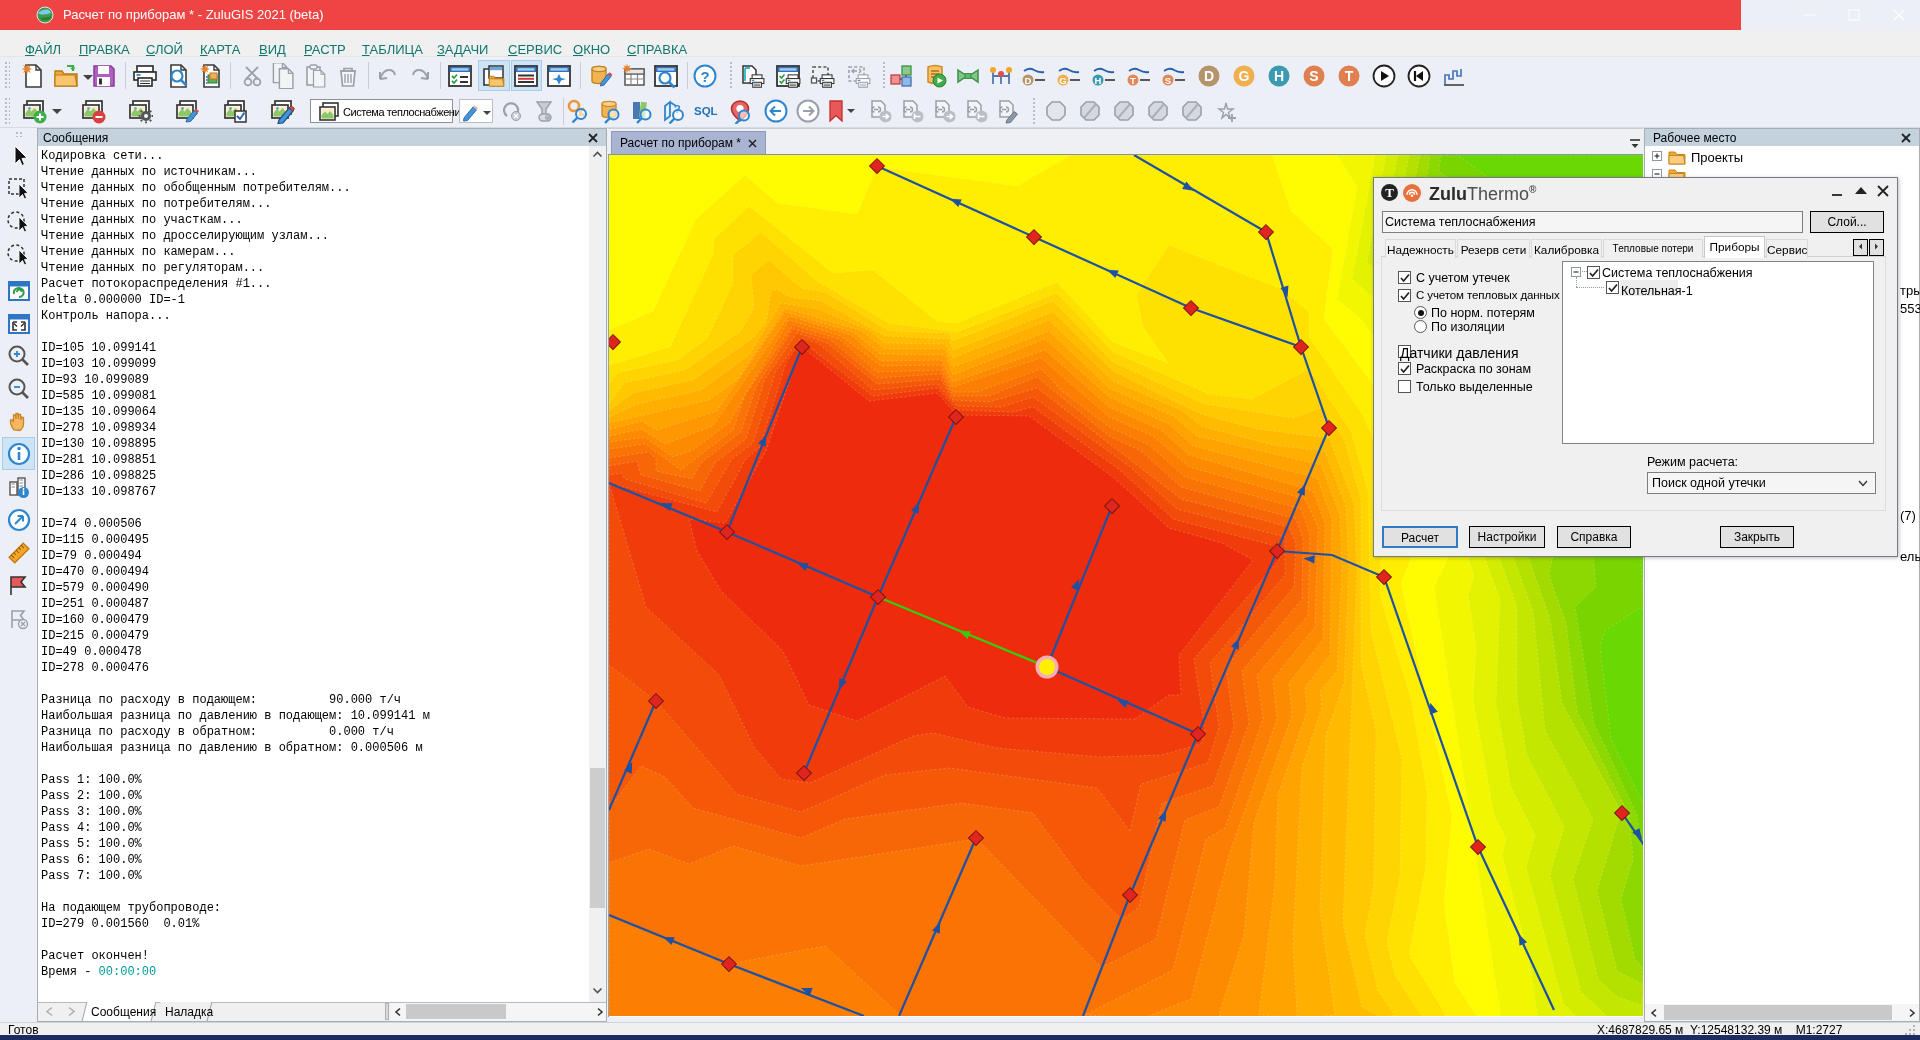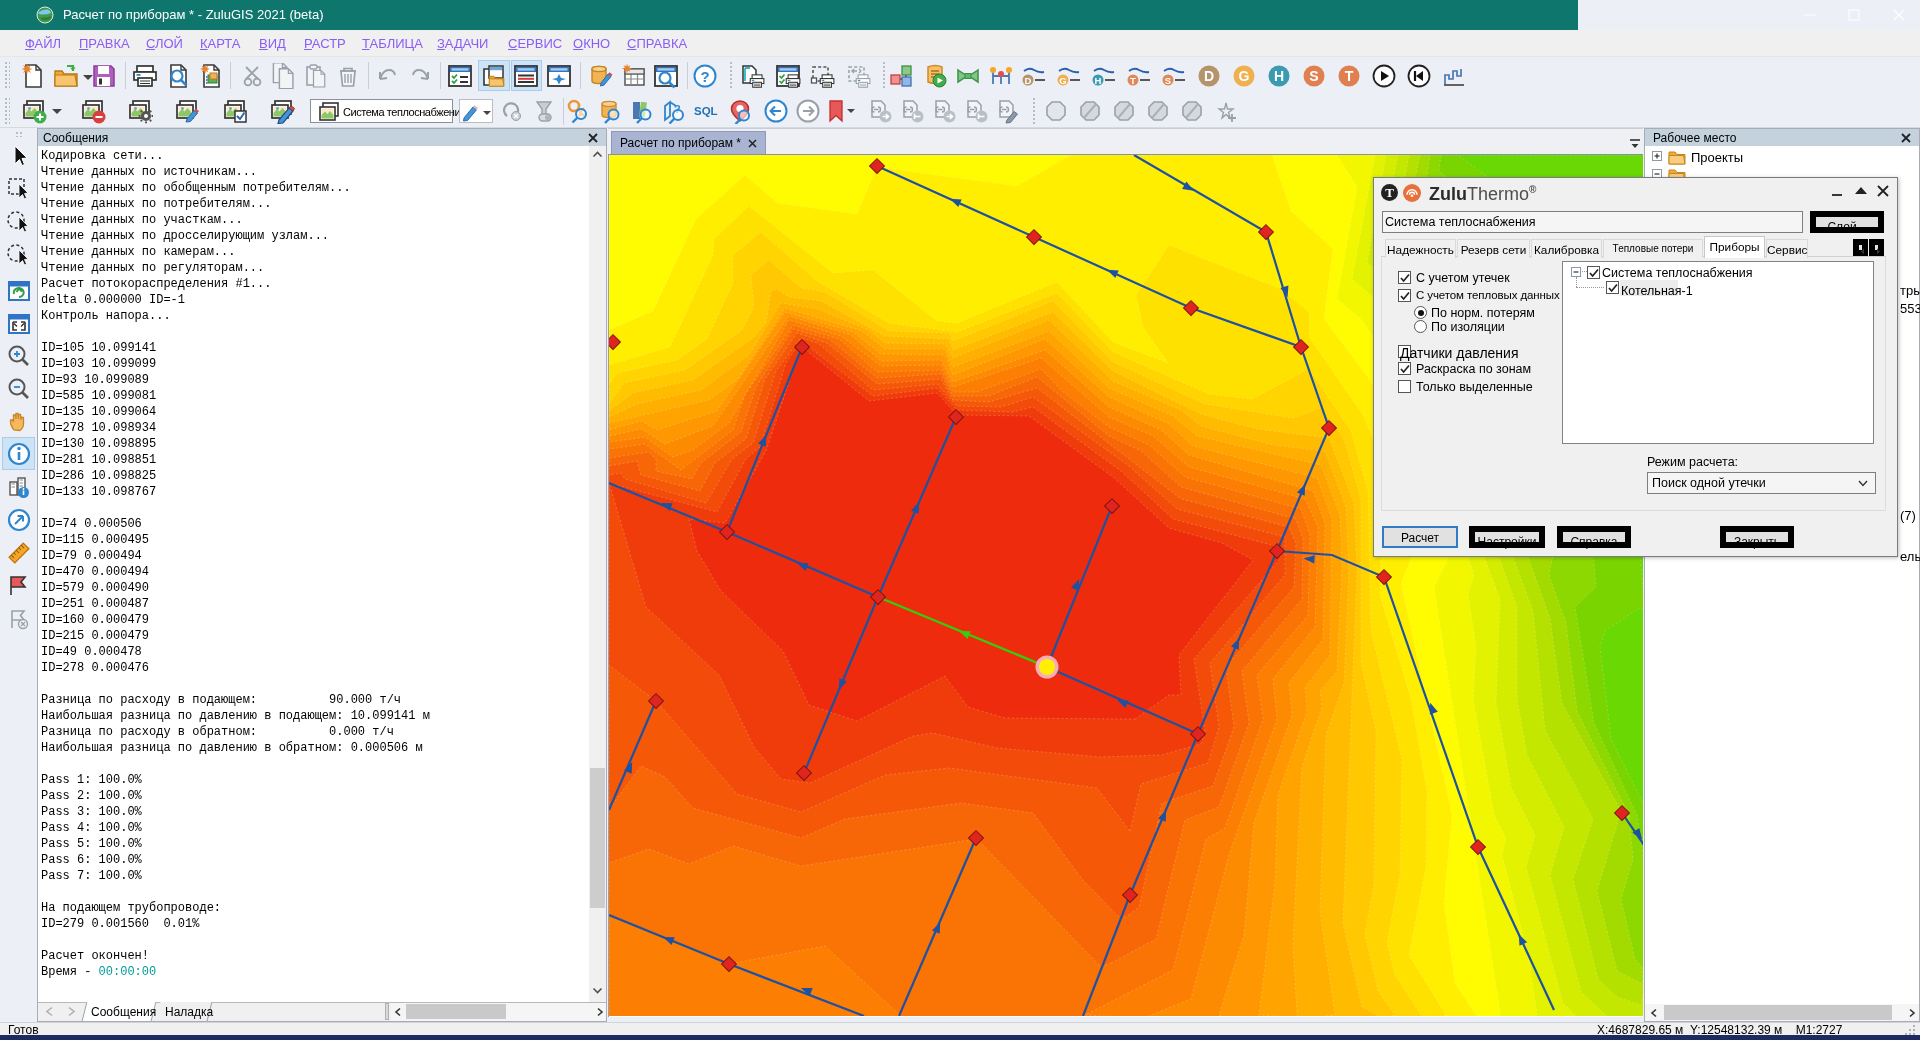--- a/index.html
+++ b/index.html
@@ -1,31 +1,31 @@
 <!DOCTYPE html>
 <html><head><meta charset="utf-8"><title>z</title><style>
 *{margin:0;padding:0;box-sizing:border-box}
 html,body{width:1920px;height:1040px;overflow:hidden;font-family:"Liberation Sans",sans-serif;background:#eceff5}
 .abs{position:absolute}
-.titlebar{left:0;top:0;width:1578px;height:30px;background:#0f766e;color:#fff}
+.titlebar{left:0;top:0;width:1741px;height:30px;background:#ef4444;color:#fff}
 .title-txt{position:absolute;left:63px;top:7px;font-size:13px;color:#fff}
 .menubar{left:0;top:30px;width:1920px;height:27px;background:#f0f0f0;border-bottom:1px solid #e5e5e5}
-.menu-item{position:absolute;top:6px;font-size:13px;color:#8b5cf6}
+.menu-item{position:absolute;top:12px;font-size:13px;color:#0f766e}
 .menu-item u{text-decoration:underline}
 .tb{left:0;width:1920px;background:#eceff5}
 .grip{position:absolute;width:6px;background-image:radial-gradient(circle,#b6bcc8 1px,transparent 1.2px);background-size:4px 4px}
 .sep{position:absolute;width:1px;background:#c9cdd6}
 .dotsep{position:absolute;width:5px;background-image:radial-gradient(circle,#b6bcc8 0.9px,transparent 1.1px);background-size:4px 4px}
 .ico{position:absolute;width:26px;height:26px}
 .hl{background:#cde4f7;border:1px solid #a8cdeb}
 .panel-hdr{background:#c3d2dc;font-size:12px;color:#000}
 .white{background:#fff}
 .mono{font-family:"Liberation Mono",monospace;font-size:12px;line-height:16px;white-space:pre;color:#000}
 .sb{background:#f0f0f0}
-.btn{position:absolute;background:#e1e1e1;border:6px solid #000000;font-size:12px;text-align:center;color:#000}
+.btn{position:absolute;background:#e1e1e1;border:1px solid #000000;font-size:12px;text-align:center;color:#000}
 .tab-d{position:absolute;top:0;height:19px;border:1px solid #d9d9d9;border-bottom:none;background:#f0f0f0;font-size:12px;text-align:center;padding-top:3px}
 .cb{position:absolute;width:13px;height:13px;border:1px solid #555;background:#fff}
 .lbl{position:absolute;font-size:12px;color:#000;white-space:nowrap}
 </style></head><body>
 <div class="abs titlebar">
     <svg class="abs" style="left:36px;top:6px" width="18" height="18" viewBox="0 0 18 18">
       <circle cx="9" cy="9" r="8" fill="#3f9b47"></circle>
       <path d="M2 7 Q6 3 12 3.5 Q15 5 15 7 Q10 9 5 8.5 Q3 8 2 7Z" fill="#7ec8ef"></path>
       <path d="M4 13 Q8 15 13 13.5 Q15 12 15.5 10 Q11 12 6.5 11.5Z" fill="#2e7d36"></path>
       <circle cx="9" cy="9" r="8" fill="none" stroke="#dfe8f0" stroke-width="1"></circle>

